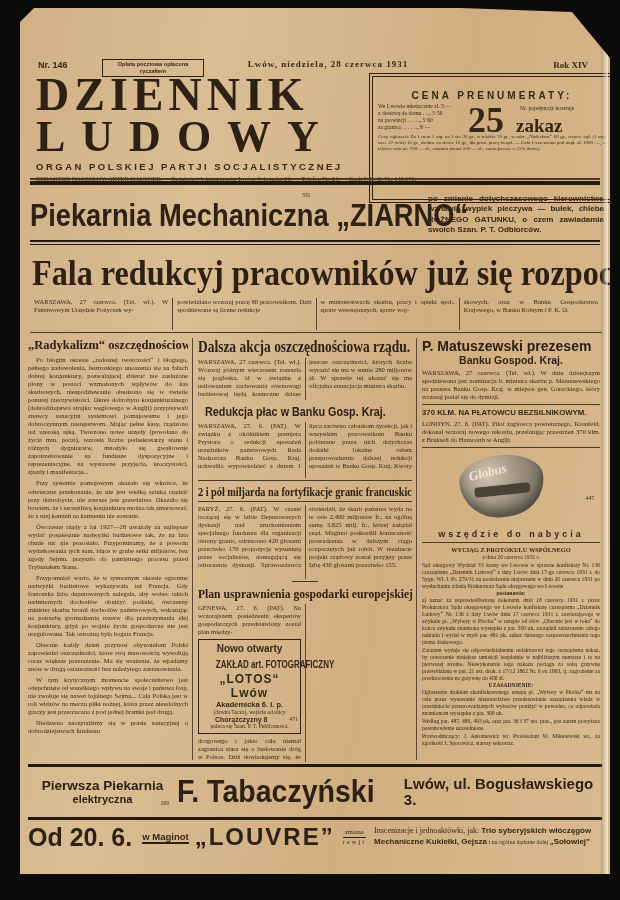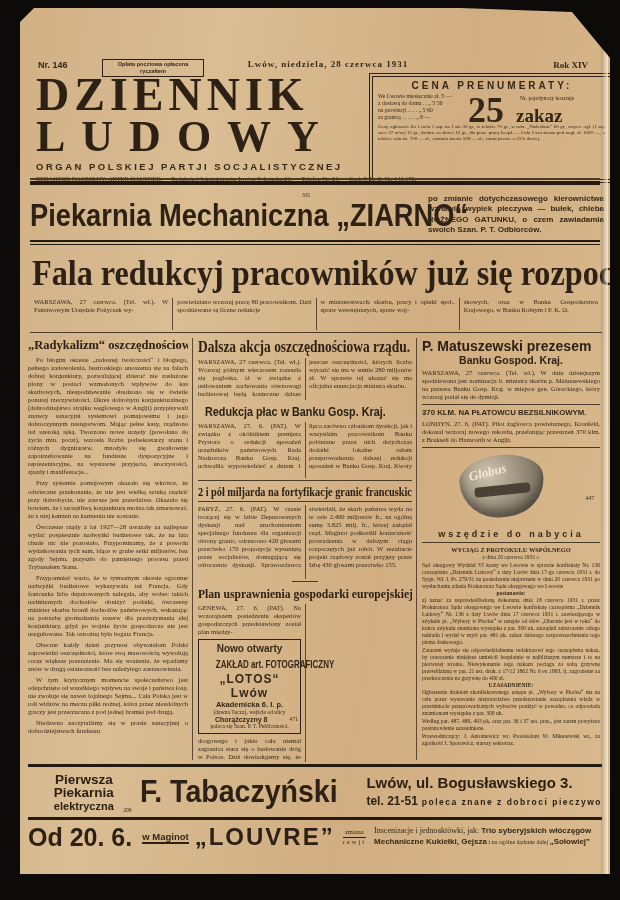--- a/index.html
+++ b/index.html
@@ -41,21 +41,21 @@
     <span class="abs sans b" style="right:6px;top:2px;font-family:Liberation Serif, serif;">Rok XIV</span>
   </div>
 
   <div class="abs" style="left:16px;top:66px;width:340px;">
     <div class="ser b ink" style="font-size:46px;line-height:.92;letter-spacing:5px;">DZIENNIK</div>
     <div class="ser b ink" style="font-size:44px;line-height:.95;letter-spacing:16px;">LUDOWY</div>
     <div class="sans b" style="font-size:9.5px;letter-spacing:2.5px;margin-top:3px;">ORGAN POLSKIEJ PARTJI SOCJALISTYCZNEJ</div>
     <div class="ser" style="font-size:6.3px;margin-top:3px;white-space:nowrap;">REDAKTOR NACZELNY: ARTUR HAUSNER. — Redakcja i Administracja: Lwów, Sykstuska 21. — Telefon Nr. 24. — Czek P. K. O. Nr. 142.176.</div>
   </div>
 
-  <div class="abs boxed" style="left:352px;top:68px;width:228px;height:96px;outline:1px solid #2c2114;outline-offset:2px;padding:3px 5px;">
+  <div class="abs boxed" style="left:352px;top:68px;width:228px;height:96px;outline:1px solid #2c2114;outline-offset:2px;padding:13px 5px;">
     <div class="sans b ctr" style="font-size:10px;letter-spacing:3px;">CENA PRENUMERATY:</div>
     <div style="display:flex;margin-top:2px;">
       <div class="tiny" style="width:80px;">
         <div>We Lwowie miesięcznie zł. 5·—</div>
         <div>z dostawą do domu . .  „ 5·50</div>
         <div>na prowincji . . . .  „ 5·60</div>
         <div>za granicą . . . . .  „ 8·—</div>
       </div>
       <div style="flex:1;position:relative;">
         <span class="ser b abs" style="font-size:36px;left:10px;top:-4px;text-align:right;">25</span>
@@ -174,24 +174,20 @@
 
   <div class="abs" style="left:8px;top:756px;width:574px;height:50px;border-top:3px solid #241b10;border-bottom:3px solid #241b10;display:flex;align-items:center;">
     <div class="ctr" style="width:155px;position:relative;">
       <div class="sans b ink" style="font-size:13.5px;line-height:1;">Pierwsza Piekarnia</div>
       <div class="sans b ink" style="font-size:11px;">elektryczna</div>
       <span class="abs tiny" style="right:8px;bottom:-2px;">209</span>
     </div>
     <div class="sans b ink scx" style="font-size:31px;transform:scaleX(.92);">F. Tabaczyński</div>
     <div style="margin-left:12px;">
       <div class="sans b ink" style="font-size:15px;line-height:1.05;">Lwów, ul. Bogusławskiego 3.</div>
-      <div style="white-space:nowrap;">
-        <span class="sans b ink" style="font-size:12px;">tel. 21-51</span>
-        <span class="sans b ink" style="font-size:8.5px;letter-spacing:1.5px;">poleca znane z dobroci pieczywo</span>
-      </div>
     </div>
   </div>
 
   <div class="abs" style="left:8px;top:812px;width:574px;height:34px;display:flex;align-items:center;">
     <span class="sans b ink" style="font-size:25px;">Od 20. 6.</span>
     <span class="sans b" style="font-size:9.5px;margin:0 6px 0 10px;border-bottom:2px solid #2c2114;">w Maginot</span>
     <span class="sans b ink" style="font-size:24px;letter-spacing:2px;">„LOUVRE”</span>
     <span class="ctr" style="margin:0 8px;font-size:6.5px;line-height:1.3;">
       <span style="display:block;border-bottom:1px solid #2c2114;">zmiana</span>
       <span style="display:block;letter-spacing:2px;">rewji</span>

